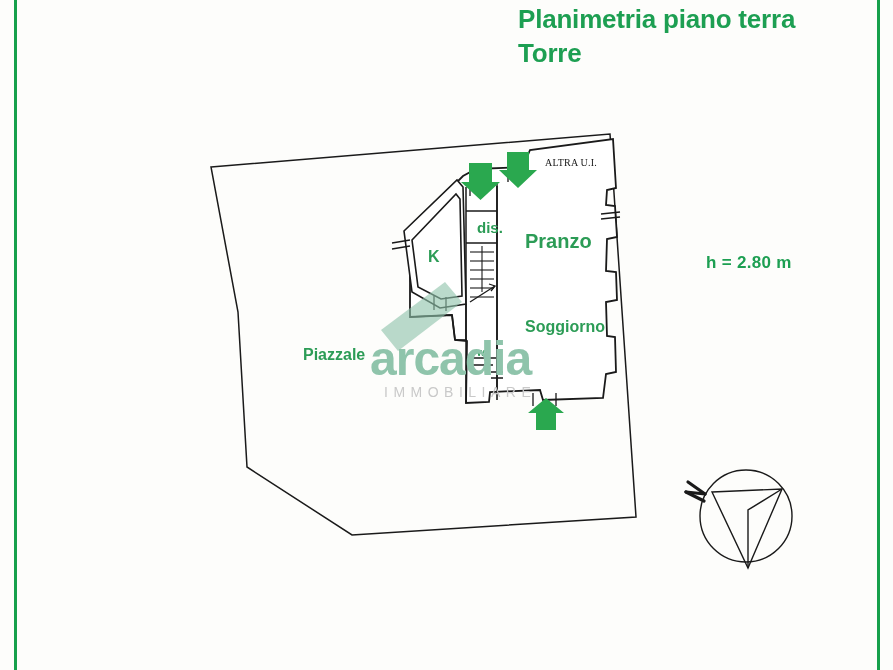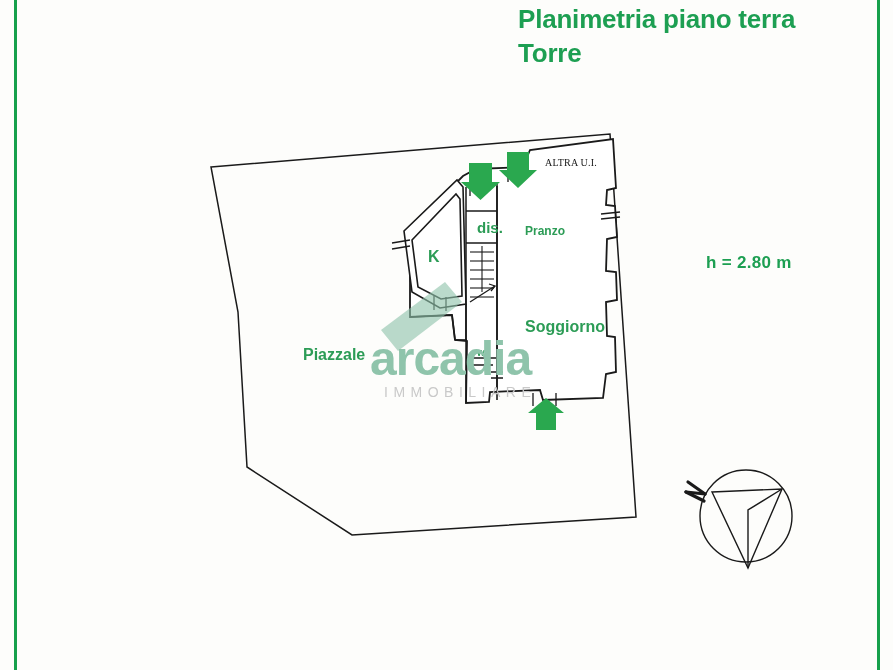--- a/index.html
+++ b/index.html
@@ -51,21 +51,21 @@
     left: 0;
     top: 0;
   }
 
   .room-label {
     position: absolute;
     color: #2c9c56;
     font-weight: bold;
     white-space: nowrap;
   }
-  #label-pranzo    { left: 525px; top: 224px; font-size: 12px; }
+  #label-pranzo    { left: 525px; top: 230px; font-size: 20px; }
   #label-soggiorno { left: 525px; top: 318px; font-size: 16px; }
   #label-piazzale  { left: 303px; top: 346px; font-size: 16px; }
   #label-k         { left: 428px; top: 248px; font-size: 16px; }
   #label-dis       { left: 477px; top: 219px; font-size: 15px; }
   #label-wc        { left: 477px; top: 347px; font-size: 10px; }
   #label-altra {
     position: absolute;
     left: 545px;
     top: 157px;
     color: #171717;

